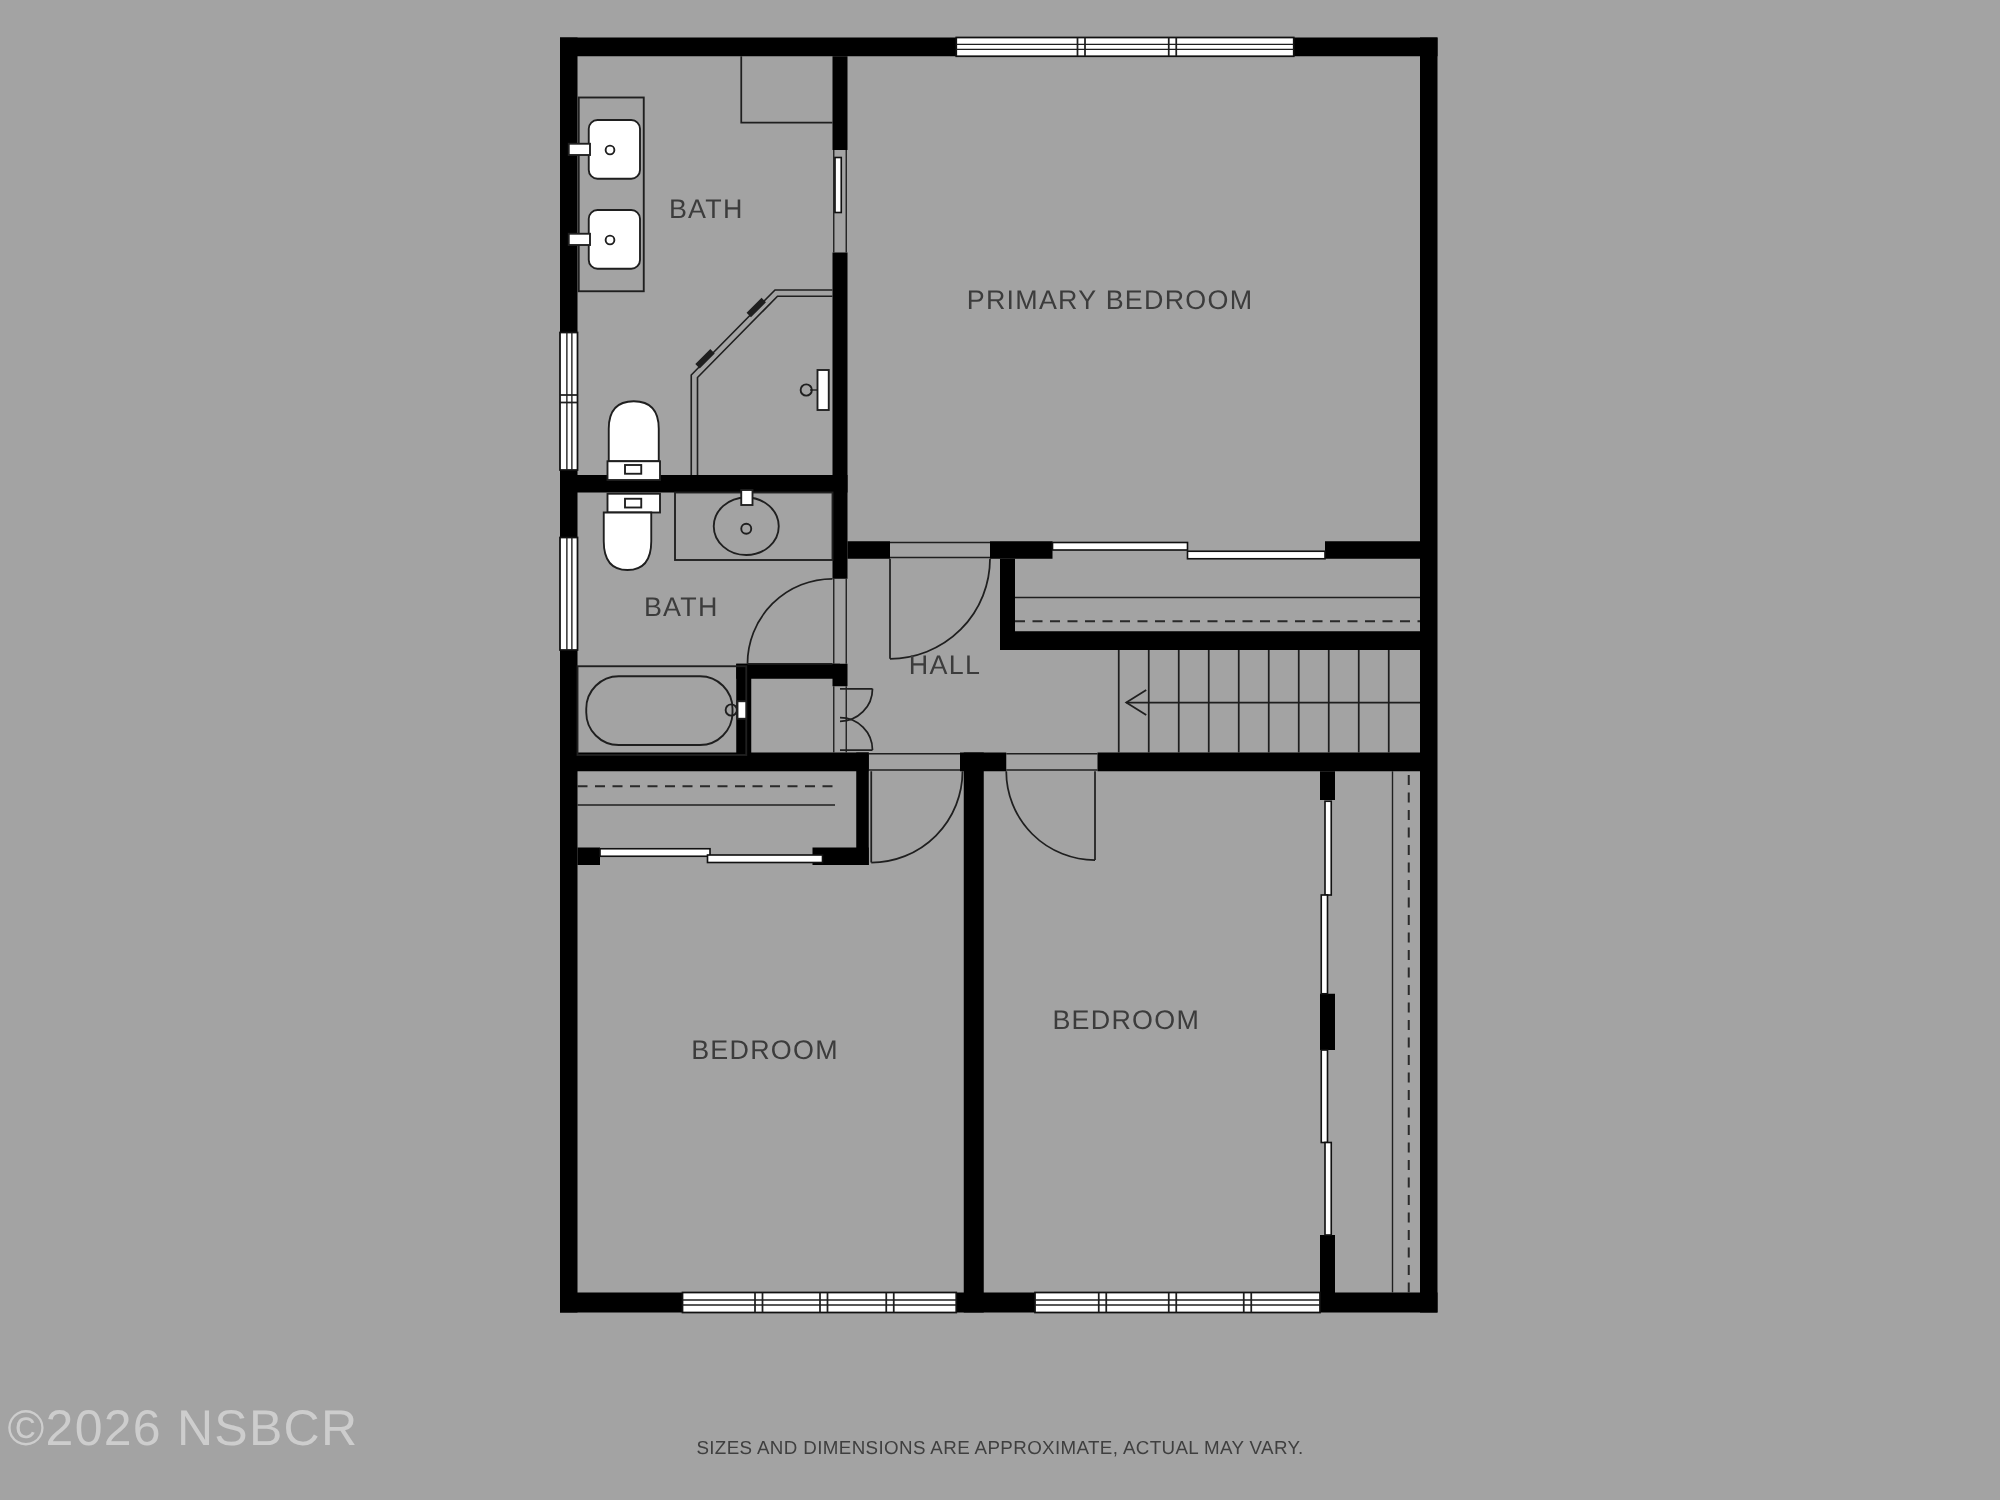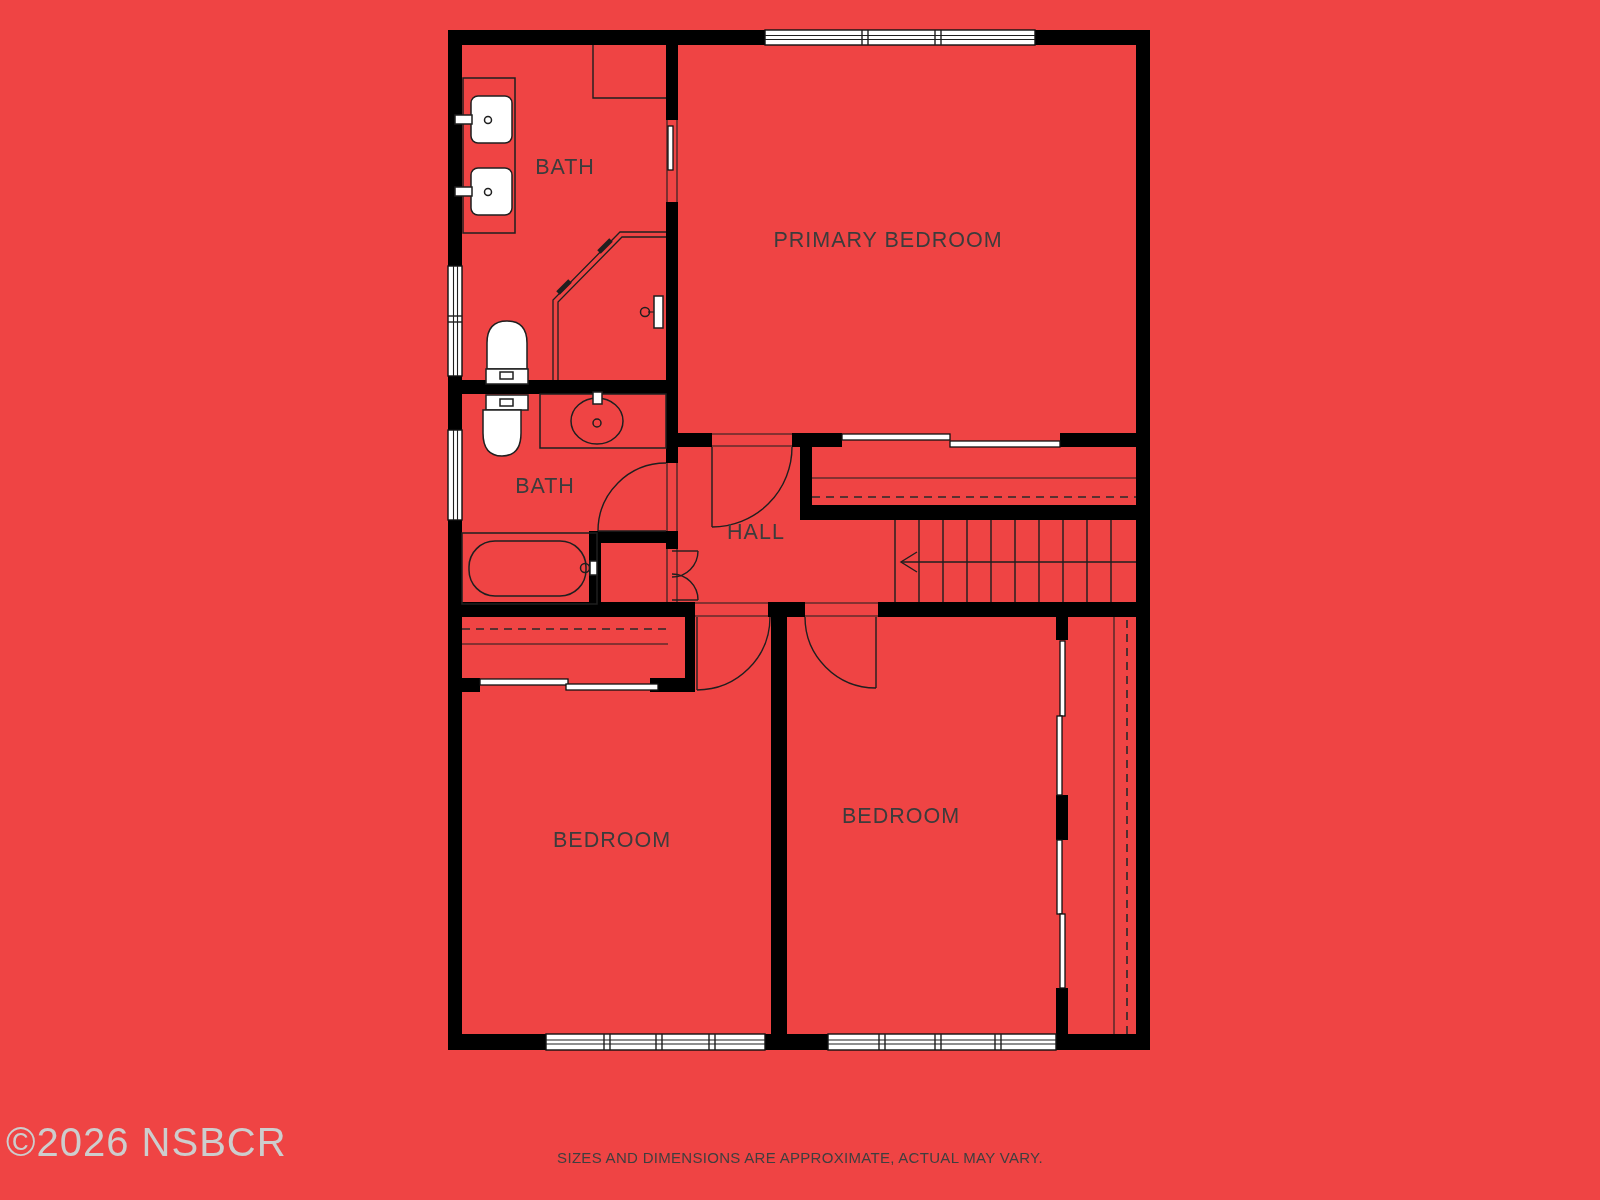--- a/index.html
+++ b/index.html
@@ -1,16 +1,16 @@
 <!DOCTYPE html>
 <html><head>
 <meta charset="utf-8">
 <style>
   html,body{margin:0;padding:0;background:#ffffff;}
-  .page{position:relative;width:1600px;height:1200px;background:#ef4444;overflow:hidden;
+  .page{position:relative;width:1600px;height:1200px;background:#a3a3a3;overflow:hidden;
         font-family:"Liberation Sans", sans-serif;text-align:center;}
   svg{position:absolute;left:0;top:0;}
   .wall{fill:#000000;stroke:none;}
   .thin{stroke:#1f1f1f;stroke-width:1.4;fill:none;}
   .thin2{stroke:#1f1f1f;stroke-width:1.1;fill:none;}
   .glass{stroke:#1f1f1f;stroke-width:1.3;fill:none;}
   .fix{stroke:#1f1f1f;stroke-width:1.5;fill:#ffffff;}
   .fixnf{stroke:#1f1f1f;stroke-width:1.5;fill:none;}
   .dash{stroke:#2a2a2a;stroke-width:1.6;fill:none;stroke-dasharray:8 6;}
   .winbox{fill:#ffffff;stroke:#111111;stroke-width:1.4;}

